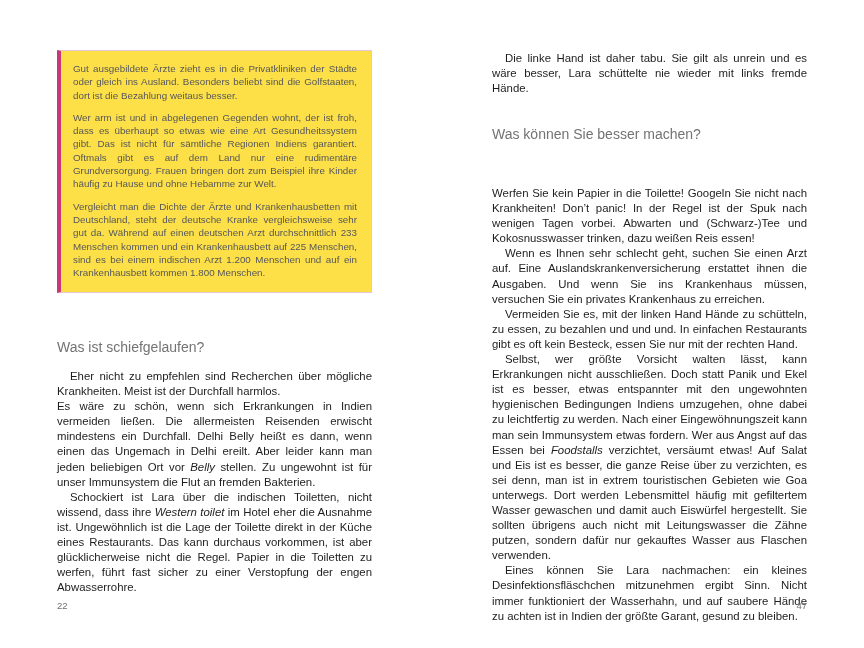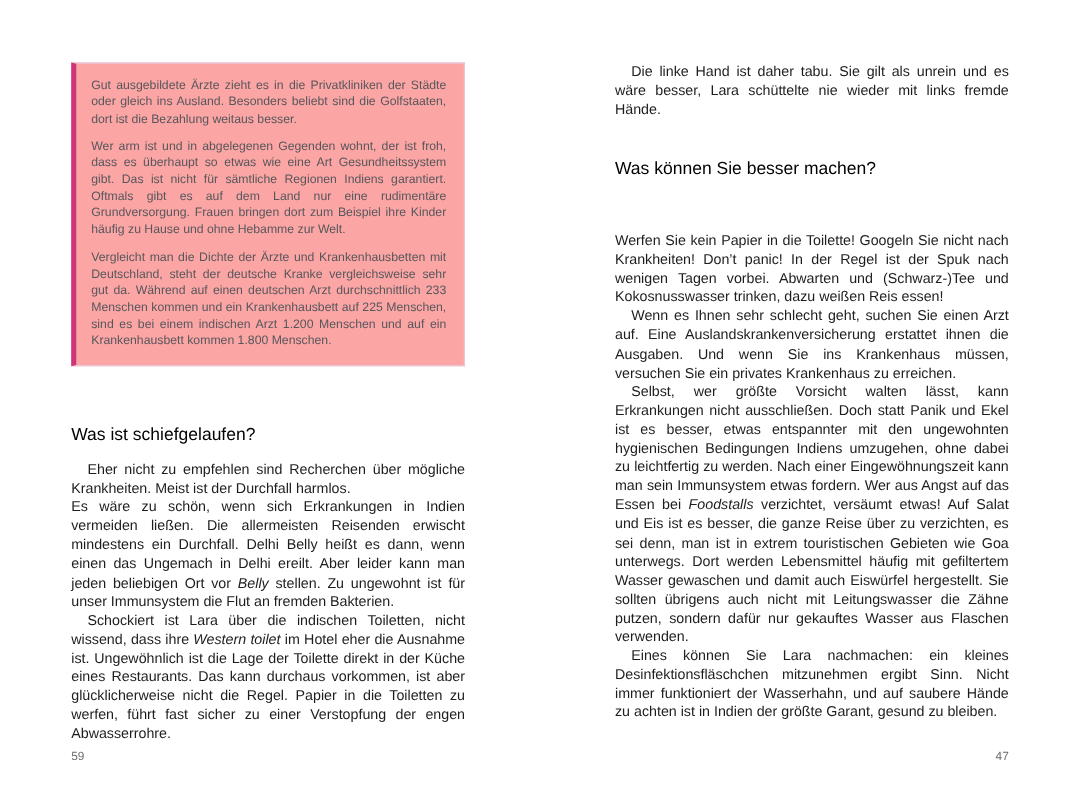--- a/index.html
+++ b/index.html
@@ -9,39 +9,39 @@
     position:relative;
     width:864px; height:648px;
     background:#ffffff;
     overflow:hidden;
   }
 
   
   .info-box {
     position:absolute; left:57px; top:50px; width:315px;
     box-sizing:border-box;
-    background:#fca5a5;
+    background:#fde047;
     border:1px solid #e7c6d7;
     border-left:4px solid #cb3579;
     padding:11px 14px 4px 12px;
   }
   .info-box p {
     font-family:"Liberation Sans", sans-serif;
     font-size:9.8px; line-height:13.3px;
     color:#56575b;
     text-align:justify;
     margin:0 0 9px 0;
   }
 
   
   .section-heading {
     position:absolute;
     font-family:"Liberation Sans", sans-serif;
     font-size:14px; font-weight:normal;
-    color:#000000;
+    color:#737373;
     margin:0;
   }
   .heading-left  { left:57px;  top:339px; }
   .heading-right { left:492px; top:126px; }
 
   
   .body-text { position:absolute; width:315px; }
   .body-text p {
     font-family:Liberation Sans, sans-serif;
     font-size:11.4px; line-height:15.1px;
@@ -77,30 +77,31 @@
     </div>
 
   <h2 class="section-heading heading-left">Was ist schiefgelaufen?</h2>
 
   <div class="body-text body-left">
       <p class="para indent"><span>Eher nicht zu empfehlen sind Recherchen über mögliche Krankheiten. Meist ist der Durchfall harmlos.</span></p>
       <p class="para"><span>Es wäre zu schön, wenn sich Erkrankungen in Indien vermeiden ließen. Die allermeisten Reisenden erwischt mindestens ein Durchfall. Delhi Belly heißt es dann, wenn einen das Ungemach in Delhi ereilt. Aber leider kann man jeden beliebigen Ort vor </span><em>Belly</em><span> stellen. Zu ungewohnt ist für unser Immunsystem die Flut an fremden Bakterien.</span></p>
       <p class="para indent"><span>Schockiert ist Lara über die indischen Toiletten, nicht wissend, dass ihre </span><em>Western toilet</em><span> im Hotel eher die Ausnahme ist. Ungewöhnlich ist die Lage der Toilette direkt in der Küche eines Restaurants. Das kann durchaus vorkommen, ist aber glücklicherweise nicht die Regel. Papier in die Toiletten zu werfen, führt fast sicher zu einer Verstopfung der engen Abwasserrohre.</span></p>
     </div>
 
-  <div class="page-number page-number-left">59</div>
+  <div class="page-number page-number-left">22</div>
 
   <div class="body-text intro-right">
       <p class="para indent"><span>Die linke Hand ist daher tabu. Sie gilt als unrein und es wäre besser, Lara schüttelte nie wieder mit links fremde Hände.</span></p>
     </div>
 
   <h2 class="section-heading heading-right">Was können Sie besser machen?</h2>
 
   <div class="body-text body-right">
       <p class="para"><span>Werfen Sie kein Papier in die Toilette! Googeln Sie nicht nach Krankheiten! Don’t panic! In der Regel ist der Spuk nach wenigen Tagen vorbei. Abwarten und (Schwarz-)Tee und Kokosnusswasser trinken, dazu weißen Reis essen!</span></p>
       <p class="para indent"><span>Wenn es Ihnen sehr schlecht geht, suchen Sie einen Arzt auf. Eine Auslandskrankenversicherung erstattet ihnen die Ausgaben. Und wenn Sie ins Krankenhaus müssen, versuchen Sie ein privates Krankenhaus zu erreichen.</span></p>
+      <p class="para indent"><span>Vermeiden Sie es, mit der linken Hand Hände zu schütteln, zu essen, zu bezahlen und und und. In einfachen Restaurants gibt es oft kein Besteck, essen Sie nur mit der rechten Hand.</span></p>
       <p class="para indent"><span>Selbst, wer größte Vorsicht walten lässt, kann Erkrankungen nicht ausschließen. Doch statt Panik und Ekel ist es besser, etwas entspannter mit den ungewohnten hygienischen Bedingungen Indiens umzugehen, ohne dabei zu leichtfertig zu werden. Nach einer Eingewöhnungszeit kann man sein Immunsystem etwas fordern. Wer aus Angst auf das Essen bei </span><em>Foodstalls</em><span> verzichtet, versäumt etwas! Auf Salat und Eis ist es besser, die ganze Reise über zu verzichten, es sei denn, man ist in extrem touristischen Gebieten wie Goa unterwegs. Dort werden Lebensmittel häufig mit gefiltertem Wasser gewaschen und damit auch Eiswürfel hergestellt. Sie sollten übrigens auch nicht mit Leitungswasser die Zähne putzen, sondern dafür nur gekauftes Wasser aus Flaschen verwenden.</span></p>
       <p class="para indent"><span>Eines können Sie Lara nachmachen: ein kleines Desinfektionsfläschchen mitzunehmen ergibt Sinn. Nicht immer funktioniert der Wasserhahn, und auf saubere Hände zu achten ist in Indien der größte Garant, gesund zu bleiben.</span></p>
     </div>
 
   <div class="page-number page-number-right">47</div>
 
 </div>
 
 </body></html>

